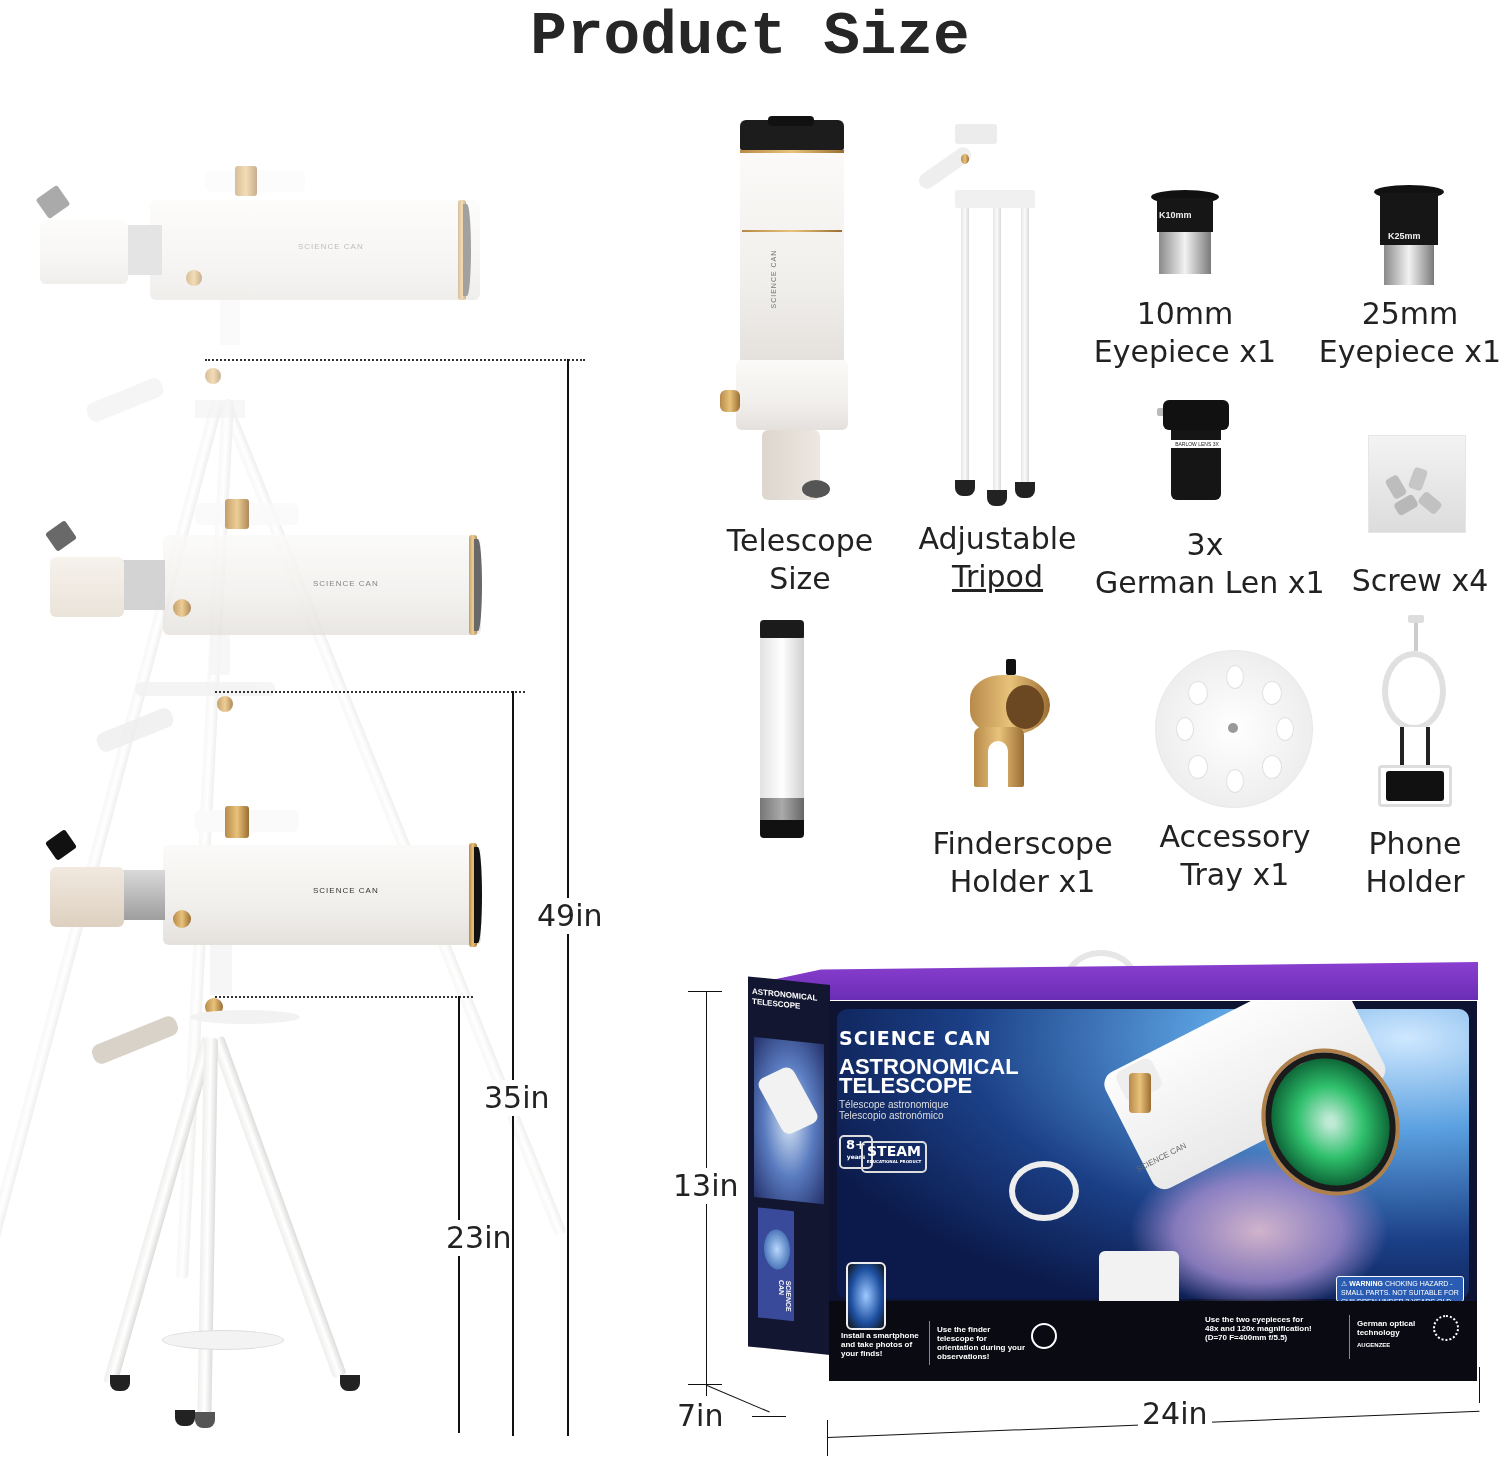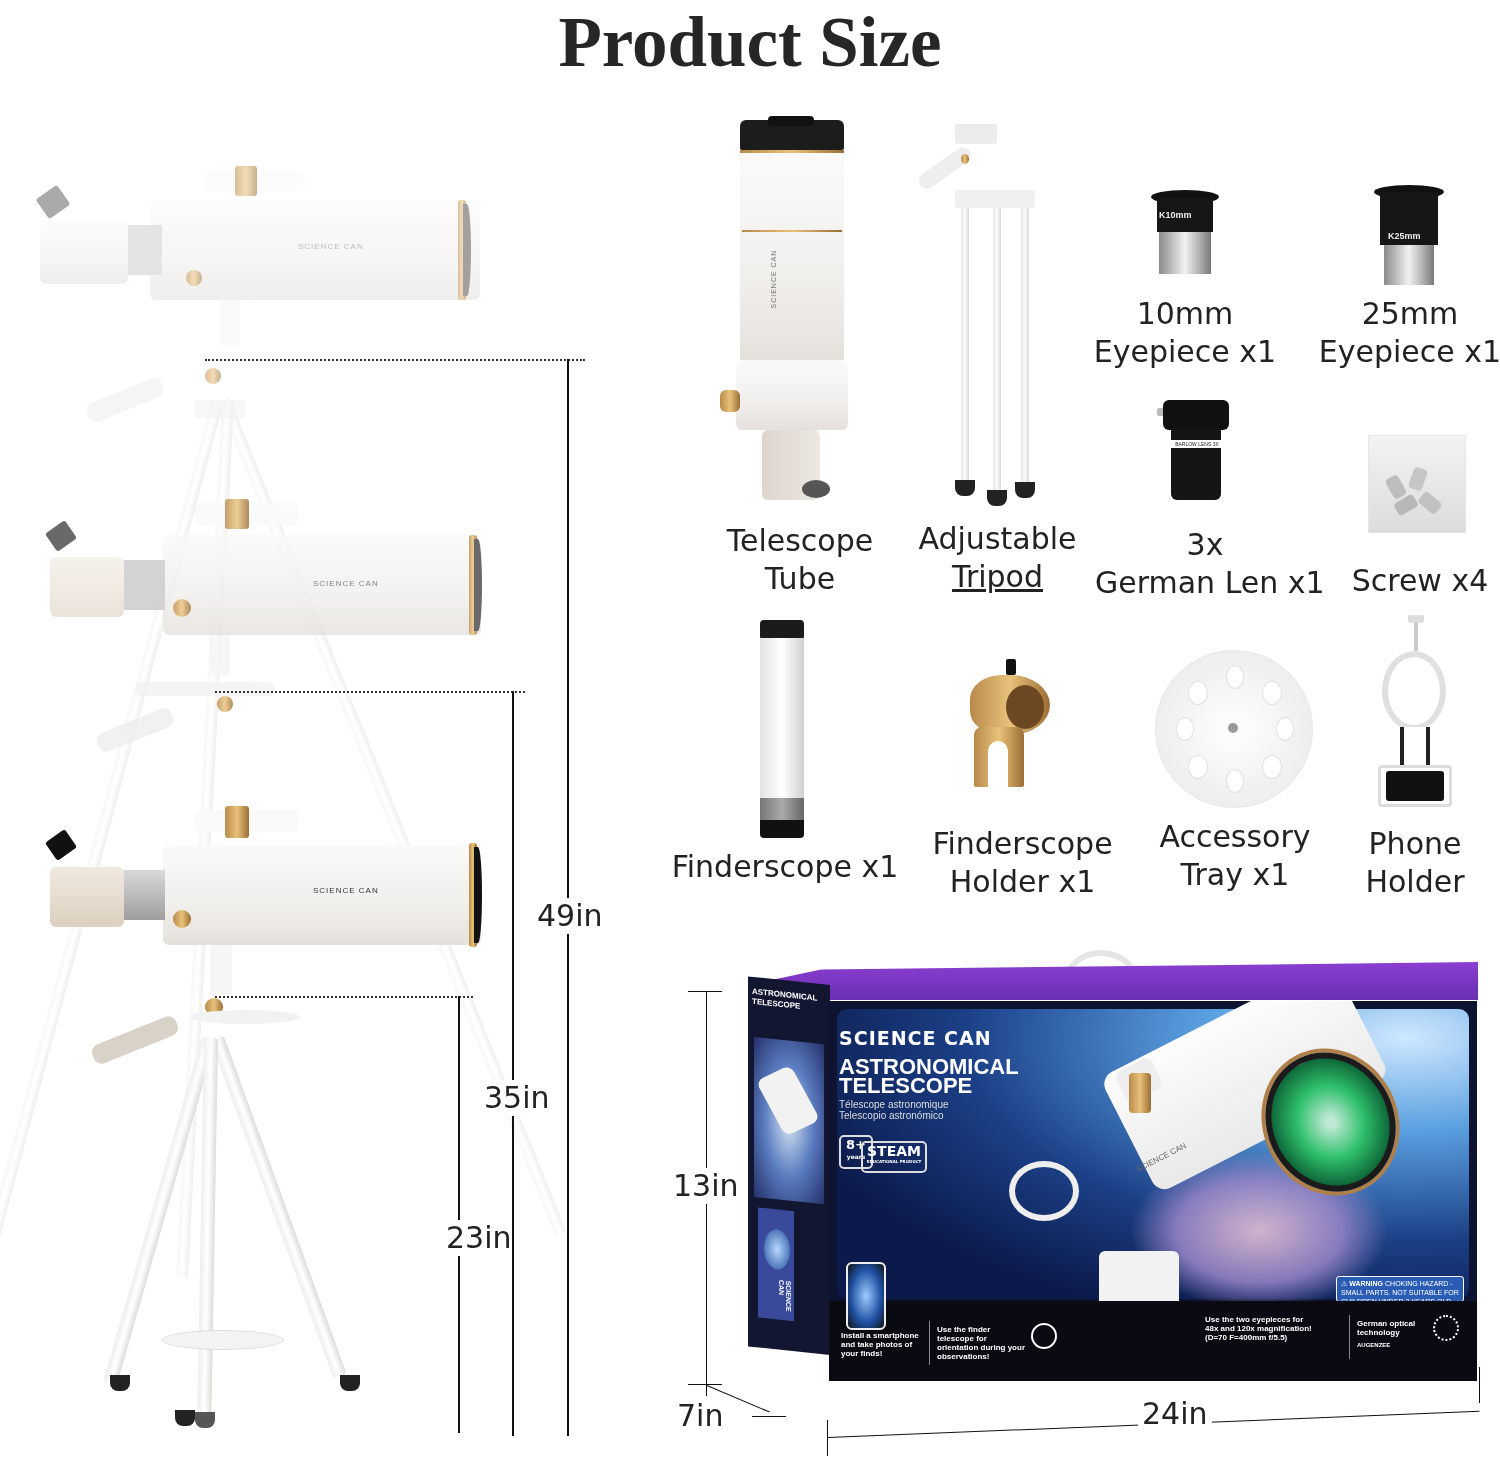--- a/index.html
+++ b/index.html
@@ -1,18 +1,18 @@
 <!DOCTYPE html>
 <html><head>
 <meta charset="utf-8">
 <style>
   html,body{margin:0;padding:0;background:#ffffff;}
   body{width:1500px;height:1459px;position:relative;overflow:hidden;font-family:"Liberation Sans",sans-serif;color:#222;}
   .abs{position:absolute;}
-  .title{position:absolute;left:0;top:2px;width:1500px;text-align:center;font-family:Liberation Serif, serif;font-weight:bold;font-size:71px;letter-spacing:0px;color:#262626;}
+  .title{position:absolute;left:0;top:2px;width:1500px;text-align:center;font-family:Liberation Mono, monospace;font-weight:bold;font-size:61px;letter-spacing:0px;color:#262626;}
   .lbl{position:absolute;text-align:center;font-family:"DejaVu Sans",sans-serif;font-size:30px;line-height:38px;color:#222;white-space:nowrap;}
   .dim{position:absolute;font-family:"DejaVu Sans",sans-serif;font-size:30px;color:#222;background:#fff;padding:2px 0;line-height:32px;}
   .vline{position:absolute;width:2px;background:#111;}
   .hline{position:absolute;height:2px;background:#111;}
   .dotline{position:absolute;height:0;border-top:2px dotted #333;}
   
   .scope{position:absolute;}
   .tube{position:absolute;background:linear-gradient(#fbfaf8,#f1efec 60%,#e4e1dd);border-radius:6px;}
   .gold{background:linear-gradient(90deg,#b88a4a,#e8c27a,#9b6d33);}
   .ring{position:absolute;border-radius:50%;}
@@ -132,21 +132,21 @@
     <div class="abs gold" style="left:0;top:30px;width:104px;height:3px;"></div>
     <div class="tube" style="left:0;top:33px;width:104px;height:210px;border-radius:2px;"></div>
     <div class="abs gold" style="left:2px;top:110px;width:100px;height:2px;"></div>
     <div class="abs" style="left:-2px;top:150px;font-size:7px;color:#777;letter-spacing:1px;transform:rotate(-90deg);transform-origin:center;width:70px;">SCIENCE CAN</div>
     <div class="tube" style="left:-4px;top:240px;width:112px;height:70px;"></div>
     <div class="tube" style="left:22px;top:310px;width:58px;height:70px;background:linear-gradient(90deg,#dcd6ce,#ece7e0);"></div>
     <div class="abs gold" style="left:-20px;top:270px;width:20px;height:22px;border-radius:6px;"></div>
     <div class="abs" style="left:62px;top:360px;width:28px;height:18px;background:#555;border-radius:50%;"></div>
   </div>
   <div class="lbl" style="left:0;top:402px;width:200px;">Telescope</div>
-  <div class="lbl" style="left:0;top:440px;width:200px;">Tube</div>
+  <div class="lbl" style="left:0;top:440px;width:200px;">Size</div>
 </div>
 
 <div class="abs" style="left:905px;top:120px;width:185px;height:480px;">
   <div class="abs" style="left:10px;top:0;width:170px;height:385px;">
     <div class="abs" style="left:40px;top:4px;width:42px;height:20px;background:#ececec;border-radius:3px;"></div>
     <div class="abs" style="left:0;top:40px;width:60px;height:16px;background:#eee;border-radius:8px;transform:rotate(-35deg);"></div>
     <div class="abs gold" style="left:46px;top:34px;width:8px;height:10px;border-radius:50%;"></div>
     <div class="abs" style="left:40px;top:70px;width:80px;height:18px;background:#f0f0f0;border-radius:2px;"></div>
     <div class="abs" style="left:46px;top:88px;width:8px;height:275px;background:linear-gradient(90deg,#e6e6e6,#fafafa,#d9d9d9);"></div>
     <div class="abs" style="left:78px;top:88px;width:8px;height:285px;background:linear-gradient(90deg,#e6e6e6,#fafafa,#d9d9d9);"></div>
@@ -202,21 +202,20 @@
   <div class="lbl" style="left:-10px;top:132px;width:180px;">Screw x4</div>
 </div>
 
 <div class="abs" style="left:660px;top:615px;width:250px;height:280px;">
   <div class="abs" style="left:100px;top:5px;width:44px;height:220px;">
     <div class="abs" style="left:0;top:0;width:44px;height:20px;background:#1b1b1b;border-radius:4px;"></div>
     <div class="abs" style="left:0;top:18px;width:44px;height:160px;background:linear-gradient(90deg,#e2e2e2,#ffffff,#d0d0d0);"></div>
     <div class="abs" style="left:0;top:178px;width:44px;height:24px;background:linear-gradient(90deg,#777,#aaa,#666);"></div>
     <div class="abs" style="left:0;top:200px;width:44px;height:18px;background:#111;border-radius:0 0 4px 4px;"></div>
   </div>
-  <div class="lbl" style="left:0;top:233px;width:250px;">Finderscope x1</div>
 </div>
 
 <div class="abs" style="left:915px;top:655px;width:215px;height:250px;">
   <div class="abs" style="left:45px;top:0;width:100px;height:140px;">
     <div class="abs" style="left:46px;top:4px;width:10px;height:16px;background:#111;border-radius:2px;"></div>
     <div class="abs gold" style="left:10px;top:20px;width:80px;height:60px;border-radius:40% 50% 50% 40%;"></div>
     <div class="abs" style="left:46px;top:30px;width:38px;height:44px;background:#6b4722;border-radius:50%;"></div>
     <div class="abs gold" style="left:14px;top:72px;width:50px;height:60px;border-radius:8px 8px 2px 2px;"></div>
     <div class="abs" style="left:28px;top:86px;width:20px;height:46px;background:#fff;border-radius:10px 10px 0 0;"></div>
   </div>

